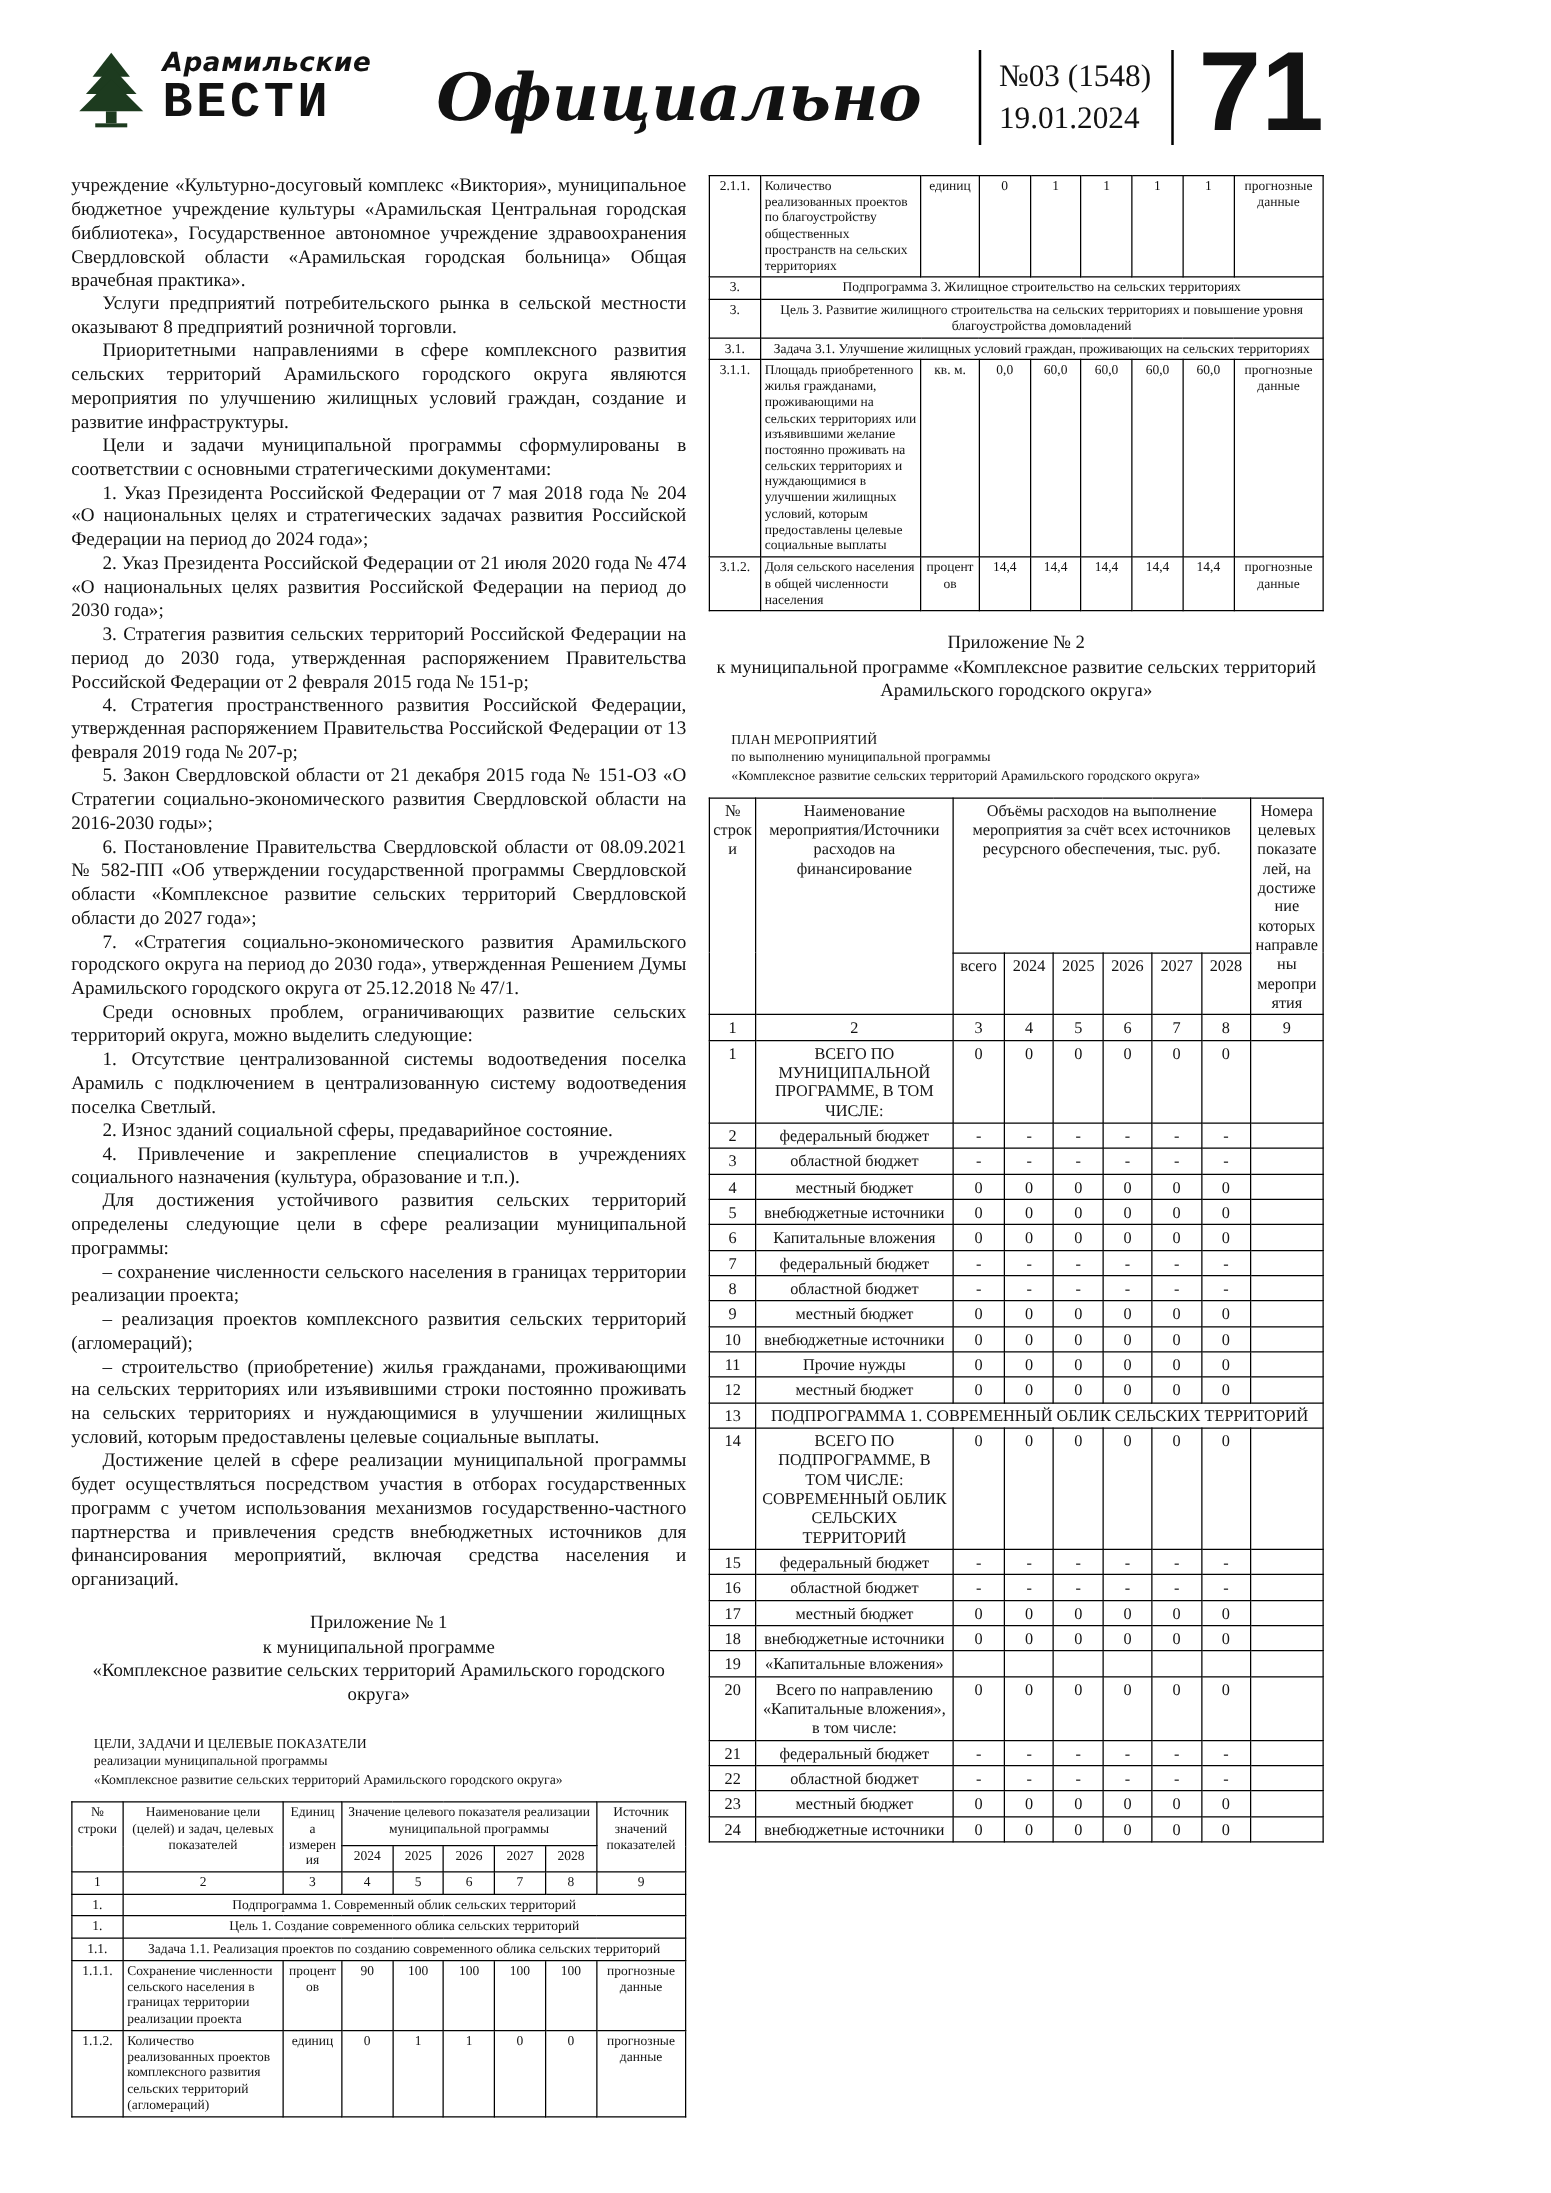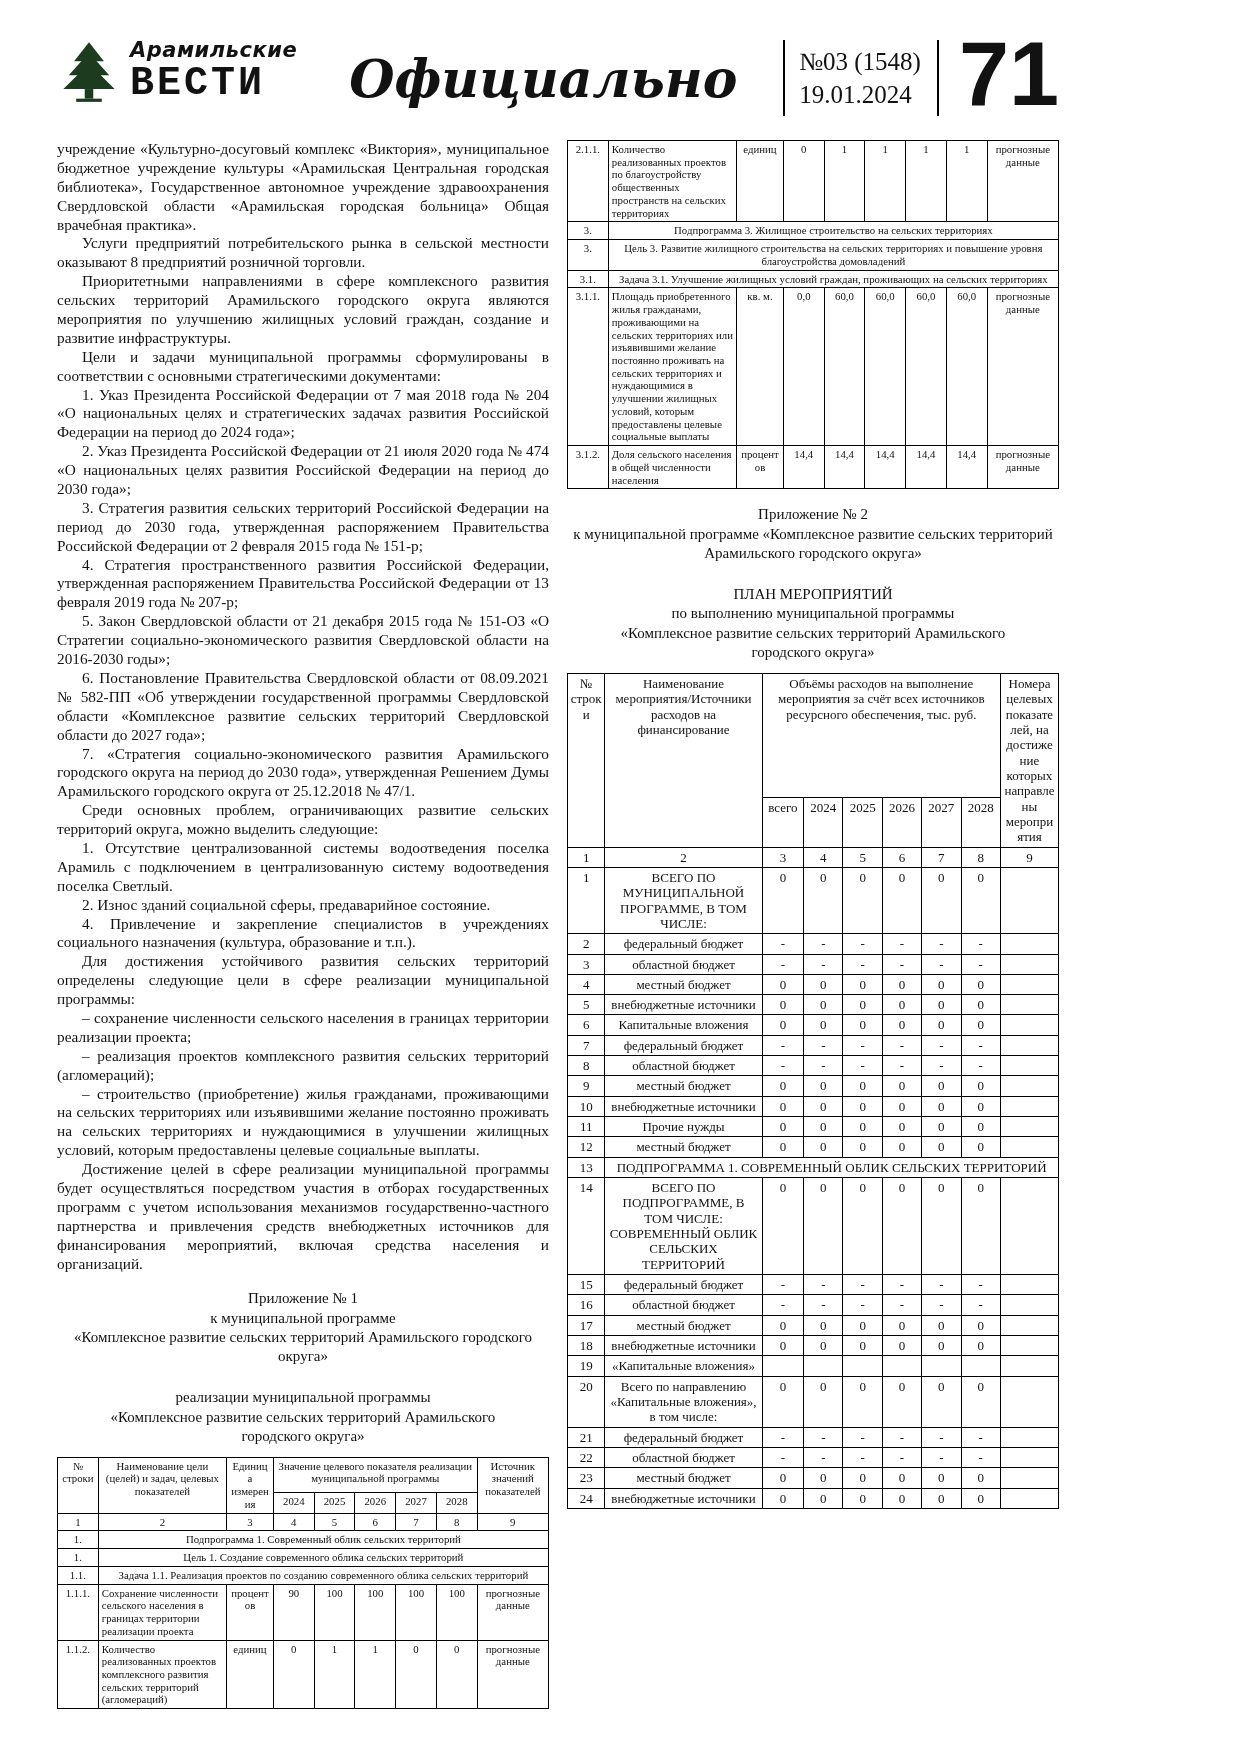--- a/index.html
+++ b/index.html
@@ -27,21 +27,21 @@
 
   
   .content { display:flex; gap:18px; margin-top:24px; }
   .col-left { width:492px; flex:none; }
   .col-right { width:492px; flex:none; }
 
   .para { font-size:15.3px; line-height:1.235; text-align:justify; text-indent:25px; }
   .para.no-indent { text-indent:0; }
 
   .appendix { text-align:center; font-size:15px; line-height:1.28; margin-top:16px; }
-  .tbl-title { text-align:center; font-size:15px; line-height:1.3; margin:22px 18px 10px; }
+  .tbl-title { font-size:11px; line-height:1.3; margin:22px 18px 10px; }
 
   
   table { border-collapse:collapse; width:100%; table-layout:fixed; }
   th, td {
     border:1px solid #000; padding:2px 3px; text-align:center; vertical-align:top;
     font-weight:normal; overflow-wrap:break-word; word-wrap:break-word;
   }
   .goals { font-size:10.8px; line-height:1.18; }
   .goals .tl { text-align:left; }
   .plan { font-size:13px; line-height:1.18; margin-top:8px; }
@@ -90,31 +90,32 @@
             <p class="para">5. Закон Свердловской области от 21 декабря 2015 года № 151-ОЗ «О Стратегии социально-экономического развития Свердловской области на 2016-2030 годы»;</p>
             <p class="para">6. Постановление Правительства Свердловской области от 08.09.2021 № 582-ПП «Об утверждении государственной программы Свердловской области «Комплексное развитие сельских территорий Свердловской области до 2027 года»;</p>
             <p class="para">7. «Стратегия социально-экономического развития Арамильского городского округа на период до 2030 года», утвержденная Решением Думы Арамильского городского округа от 25.12.2018 № 47/1.</p>
             <p class="para">Среди основных проблем, ограничивающих развитие сельских территорий округа, можно выделить следующие:</p>
             <p class="para">1. Отсутствие централизованной системы водоотведения поселка Арамиль с подключением в централизованную систему водоотведения поселка Светлый.</p>
             <p class="para">2. Износ зданий социальной сферы, предаварийное состояние.</p>
             <p class="para">4. Привлечение и закрепление специалистов в учреждениях социального назначения (культура, образование и т.п.).</p>
             <p class="para">Для достижения устойчивого развития сельских территорий определены следующие цели в сфере реализации муниципальной программы:</p>
             <p class="para">– сохранение численности сельского населения в границах территории реализации проекта;</p>
             <p class="para">– реализация проектов комплексного развития сельских территорий (агломераций);</p>
-            <p class="para">– строительство (приобретение) жилья гражданами, проживающими на сельских территориях или изъявившими желание постоянно проживать на сельских территориях и нуждающимися в улучшении жилищных условий, которым предоставлены целевые социальные выплаты.</p>
+            <p class="para">– строительство (приобретение) жилья гражданами, проживающими на сельских территориях или изъявившими строки постоянно проживать на сельских территориях и нуждающимися в улучшении жилищных условий, которым предоставлены целевые социальные выплаты.</p>
             <p class="para">Достижение целей в сфере реализации муниципальной программы будет осуществляться посредством участия в отборах государственных программ с учетом использования механизмов государственно-частного партнерства и привлечения средств внебюджетных источников для финансирования мероприятий, включая средства населения и организаций.</p>
           </div>
 
         <div class="appendix">
             <div>Приложение № 1</div>
             <div>к муниципальной программе</div>
             <div>«Комплексное развитие сельских территорий Арамильского городского округа»</div>
           </div>
 
         <div class="tbl-title">
+            <div>ЦЕЛИ, ЗАДАЧИ И ЦЕЛЕВЫЕ ПОКАЗАТЕЛИ</div>
             <div>реализации муниципальной программы</div>
             <div>«Комплексное развитие сельских территорий Арамильского городского округа»</div>
           </div>
 
         <table class="goals">
           <colgroup>
             <col style="width:40px">
               <col style="width:126px">
               <col style="width:46px">
             <col style="width:40px">

